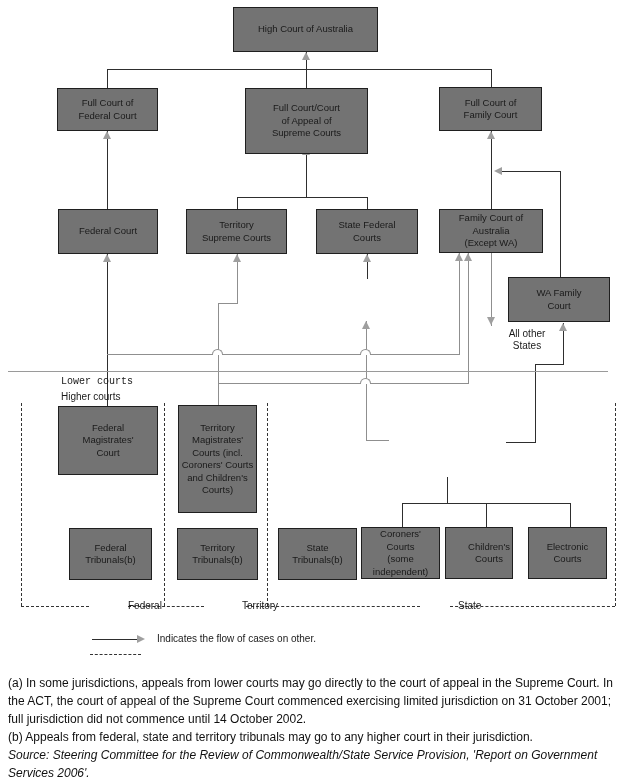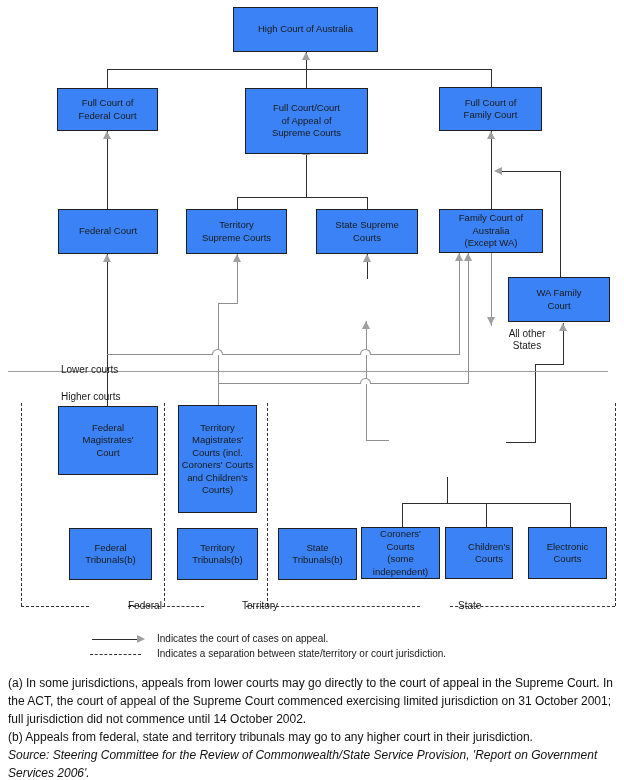--- a/index.html
+++ b/index.html
@@ -1,18 +1,18 @@
 <!DOCTYPE html>
 <html><head>
 <meta charset="utf-8">
 <style>
   html,body{margin:0;padding:0;background:#fff;}
   #stage{position:relative;width:624px;height:780px;background:#fff;overflow:hidden;
          font-family:"Liberation Sans", sans-serif;color:#1a1a1a;}
-  .box{position:absolute;border:1px solid #1f1f1f;background:#3b82f6;box-sizing:border-box;
+  .box{position:absolute;border:1px solid #1f1f1f;background:#737373;box-sizing:border-box;
        display:flex;align-items:center;justify-content:center;text-align:center;
        font-size:9.5px;line-height:12.5px;white-space:pre-line;z-index:4;color:#1a1a1a;}
   .ln{position:absolute;z-index:1;}
   .ln.dark{background:#2e2e2e;}
   .ln.gray{background:#8f8f8f;}
   .ln.div{background:#9a9a9a;}
   .dln{position:absolute;z-index:1;}
   .dln.h{border-top:1px dashed #333;}
   .dln.v{border-left:1px dashed #333;}
   .arrow{position:absolute;width:0;height:0;z-index:3;}
@@ -27,39 +27,38 @@
   #legend-flow-text{left:157px;top:633px;}
   #legend-sep-text{left:157px;top:648px;}
   #footnotes{position:absolute;left:8px;top:674px;width:612px;font-size:12px;line-height:18px;z-index:4;color:#111;}
   #footnotes p{margin:0;}
   #source-line{margin-top:13px;font-style:italic;}
 </style>
 </head>
 <body>
 
 <div id="stage">
-  <span id="legend-flow-text" class="legend-text">Indicates the court of cases on appeal.</span>
-  <span id="legend-sep-text" class="legend-text">Indicates a separation between state/territory or court jurisdiction.</span>
+  <span id="legend-flow-text" class="legend-text">Indicates the flow of cases on other.</span>
   <div id="footnotes">
     <p>(a) In some jurisdictions, appeals from lower courts may go directly to the court of appeal in the Supreme Court. In the ACT, the court of appeal of the Supreme Court commenced exercising limited jurisdiction on 31 October 2001; full jurisdiction did not commence until 14 October 2002.</p>
     <p>(b) Appeals from federal, state and territory tribunals may go to any higher court in their jurisdiction.</p>
     <p id="source-line">Source: Steering Committee for the Review of Commonwealth/State Service Provision, 'Report on Government Services 2006'.</p>
   </div>
 <div class="box" style="left: 233px; top: 7px; width: 145px; height: 45px;">High Court of Australia</div>
     <div class="box" style="left: 57px; top: 88px; width: 101px; height: 43px;">Full Court of
 Federal Court</div>
     <div class="box" style="left: 245px; top: 88px; width: 123px; height: 66px;">Full Court/Court
 of Appeal of
 Supreme Courts</div>
     <div class="box" style="left: 439px; top: 87px; width: 103px; height: 44px;">Full Court of
 Family Court</div>
     <div class="box" style="left: 58px; top: 209px; width: 100px; height: 45px;">Federal Court</div>
     <div class="box" style="left: 186px; top: 209px; width: 101px; height: 45px;">Territory
 Supreme Courts</div>
-    <div class="box" style="left: 316px; top: 209px; width: 102px; height: 45px;">State Supreme
+    <div class="box" style="left: 316px; top: 209px; width: 102px; height: 45px;">State Federal
 Courts</div>
     <div class="box" style="left: 439px; top: 209px; width: 104px; height: 44px;">Family Court of
 Australia
 (Except WA)</div>
     <div class="box" style="left: 508px; top: 277px; width: 102px; height: 45px;">WA Family
 Court</div>
     <div class="box" style="left: 58px; top: 406px; width: 100px; height: 69px;">Federal
 Magistrates'
 Court</div>
     <div class="box" style="left: 178px; top: 405px; width: 79px; height: 108px;">Territory
@@ -137,19 +136,19 @@
     <div class="arrow up" style="left: 363px; top: 254px;"></div>
     <div class="arrow up" style="left: 362px; top: 321px;"></div>
     <div class="arrow up" style="left: 487px; top: 131px;"></div>
     <div class="arrow up" style="left: 455px; top: 253px;"></div>
     <div class="arrow up" style="left: 464px; top: 253px;"></div>
     <div class="arrow up" style="left: 559px; top: 323px;"></div>
     <div class="arrow down" style="left: 487px; top: 317px;"></div>
     <div class="arrow left" style="left: 494px; top: 167px;"></div>
     <div class="arrow right" style="left: 137px; top: 635px;"></div>
     <div class="flabel" style="left: 25px; top: 347px; margin-top: 44px;">Higher courts</div>
-    <div class="flabel" style="left: 25px; top: 364px;">Lower courts</div>
+    <div class="flabel" style="left: 25px; top: 376px; font-family: Liberation Mono, monospace;">Lower courts</div>
     <div class="flabel" style="left: 461px; top: 328px; width: 60px; text-align: center;">All other
 States</div>
     <div class="flabel" style="left: 92px; top: 600px;">Federal</div>
     <div class="flabel" style="left: 206px; top: 600px;">Territory</div>
     <div class="flabel" style="left: 422px; top: 600px;">State</div>
   </div>
 
 </body></html>

